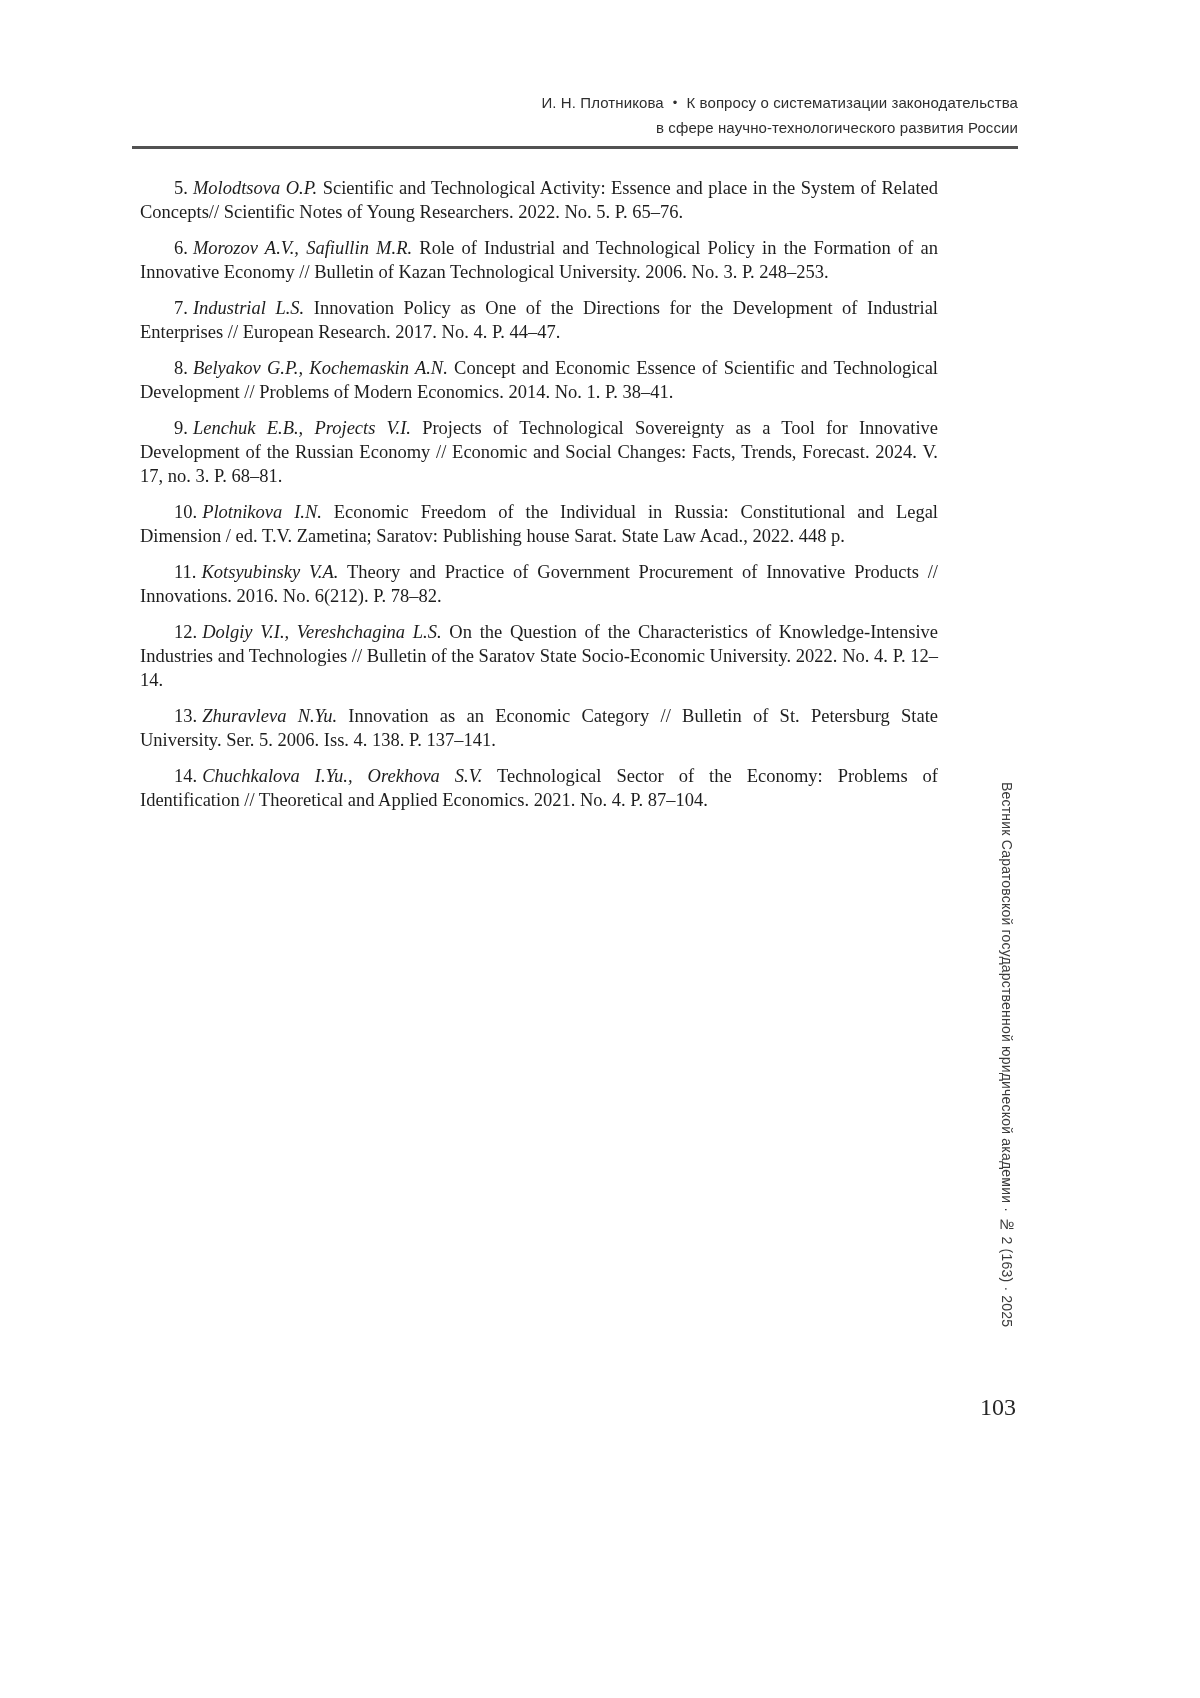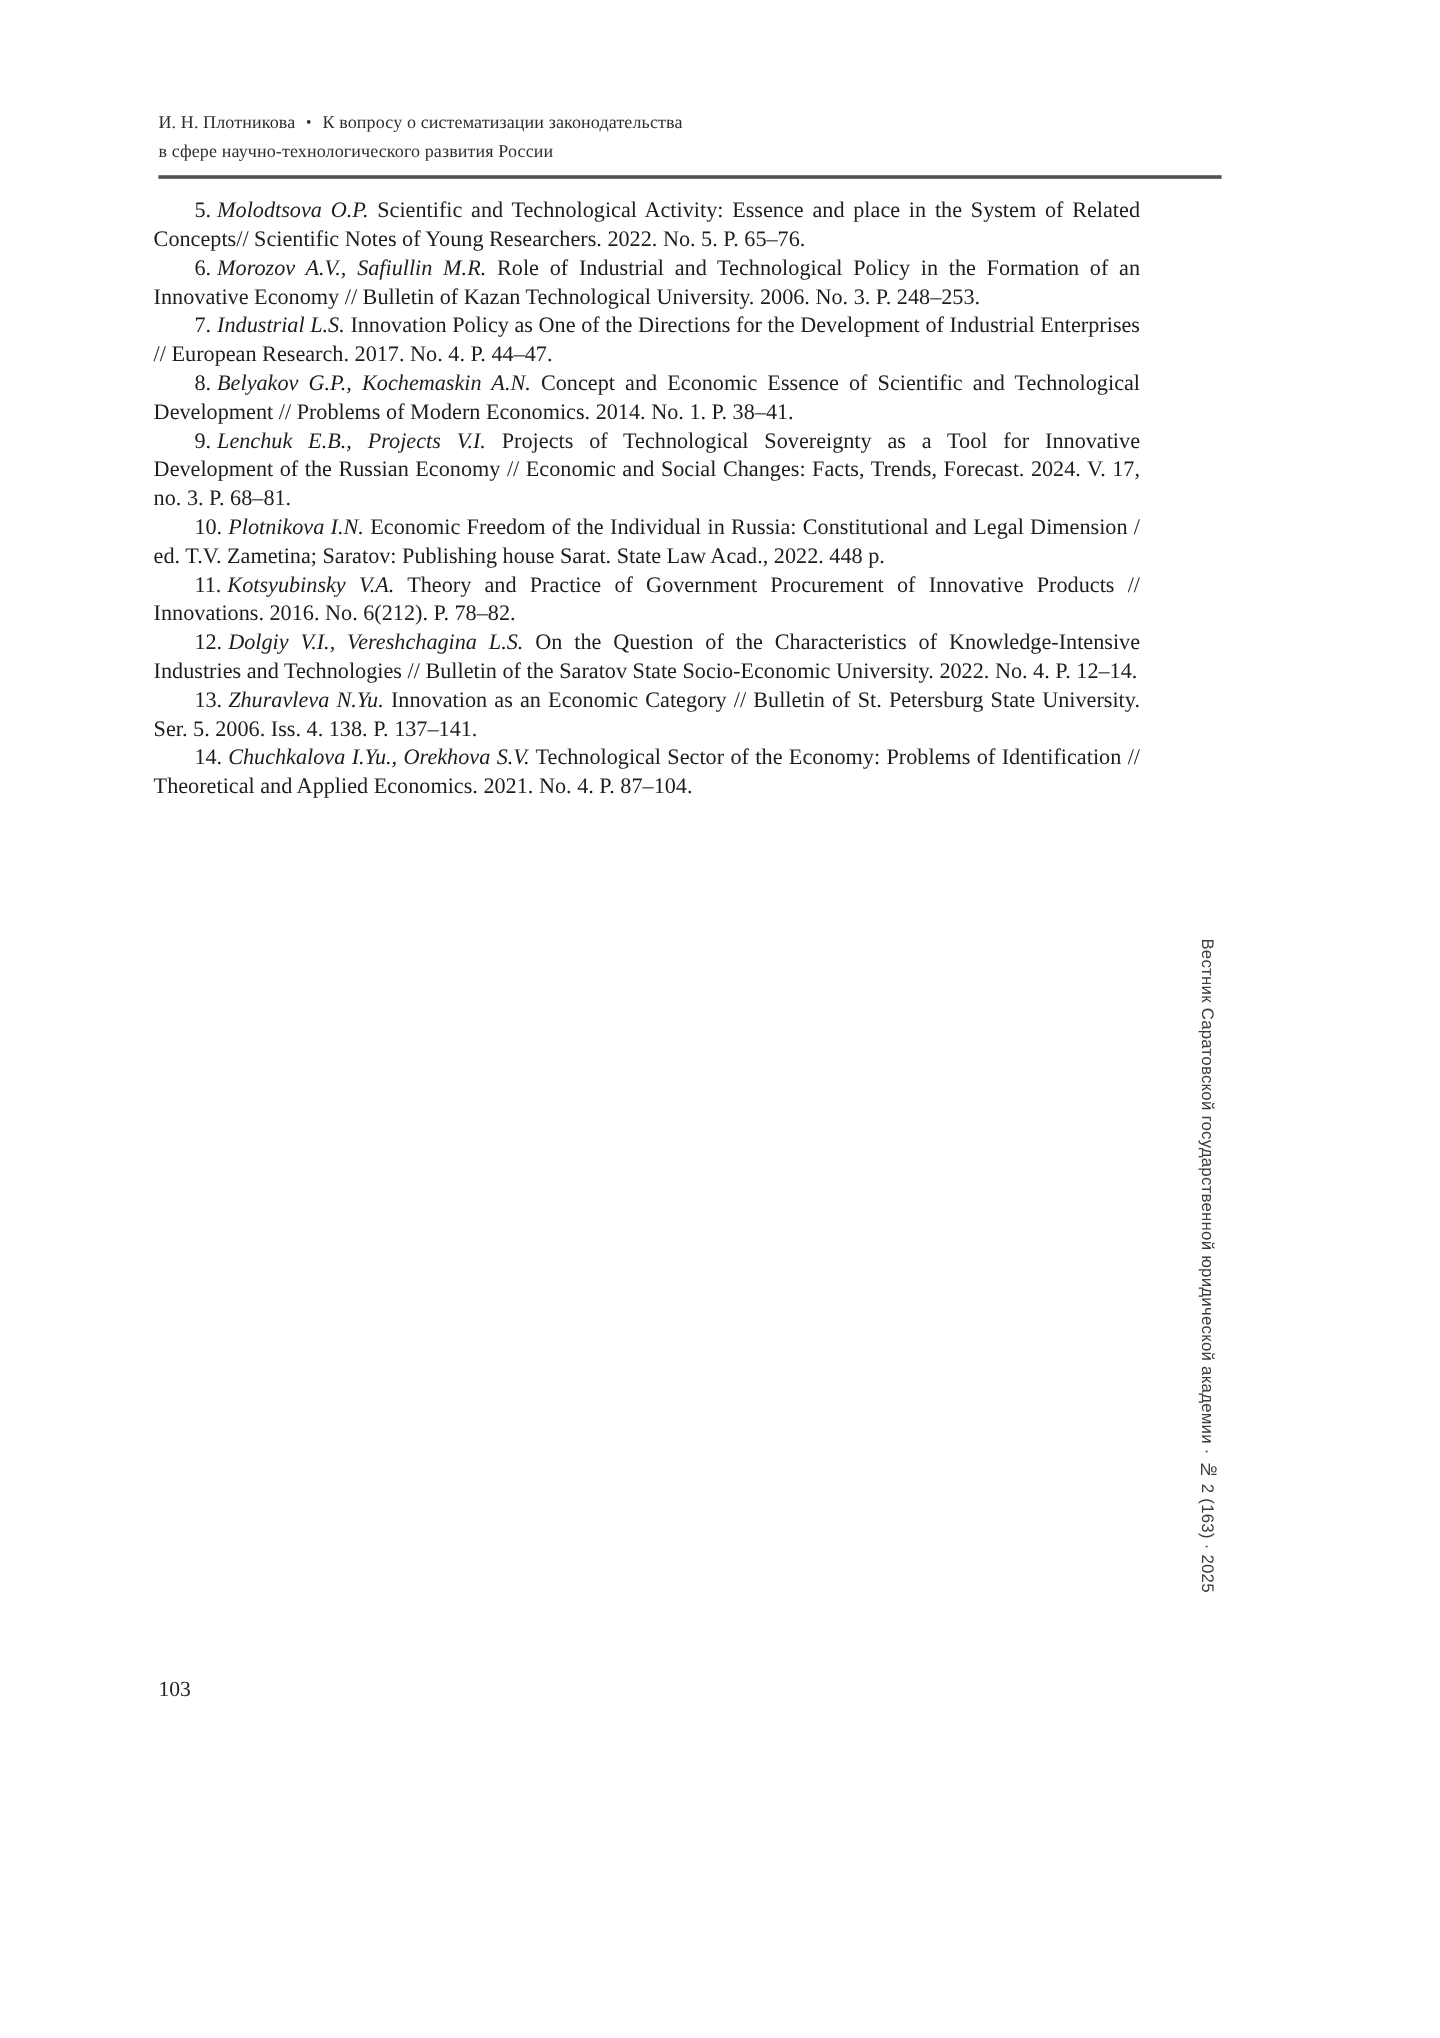--- a/index.html
+++ b/index.html
@@ -13,22 +13,22 @@
     font-family: "Liberation Serif", "DejaVu Serif", serif;
     overflow: hidden;
   }
 
   
   .running-head {
     position: absolute;
     top: 91px;
     left: 132px;
     width: 886px;
-    text-align: left;
-    font-family: Liberation Serif, serif;
+    text-align: right;
+    font-family: Liberation Sans, sans-serif;
     font-size: 15px;
     line-height: 24px;
     color: #2e2e2e;
     letter-spacing: 0.1px;
   }
   .rh-bullet { margin: 0 9px; font-size: 13px; position: relative; top: -1px; }
 
   .header-rule {
     position: absolute;
     top: 146px;
@@ -42,21 +42,21 @@
   .references {
     position: absolute;
     top: 164px;
     left: 128px;
     width: 822px;
     font-size: 18.5px;
     line-height: 24px;
     color: #1d1d1d;
     text-align: justify;
   }
-  .ref { margin: 0; text-indent: 34px; }
+  .ref { margin: 12px; text-indent: 34px; }
   .ref-num { margin-right: 5px; }
   .ref-authors { font-style: italic; }
 
   
   .journal-vertical {
     position: absolute;
     top: 782px;
     left: 999px;
     writing-mode: vertical-rl;
     white-space: nowrap;
@@ -64,21 +64,22 @@
     font-size: 14px;
     letter-spacing: 0.2px;
     color: #3b3b3b;
   }
 
   .page-number {
     position: absolute;
     top: 1392px;
     left: 132px;
     width: 884px;
-    font-size: 18px;
+    text-align: right;
+    font-size: 24px;
     line-height: 30px;
     color: #262626;
   }
 </style>
 </head>
 <body>
 
 <div class="page">
 
   <div class="running-head">

